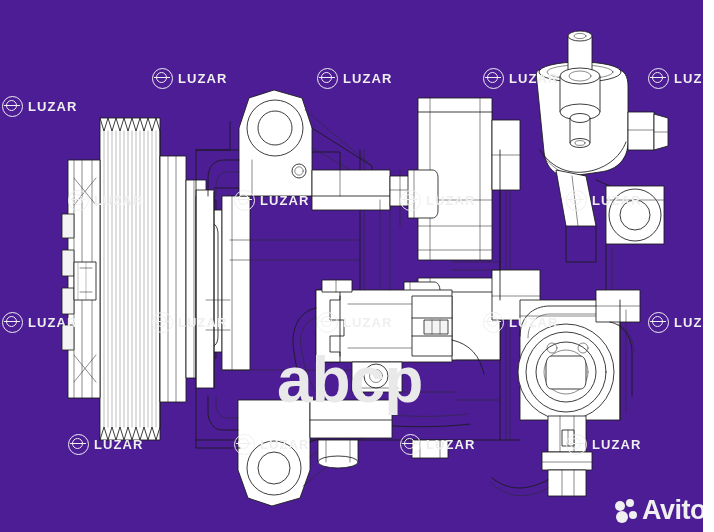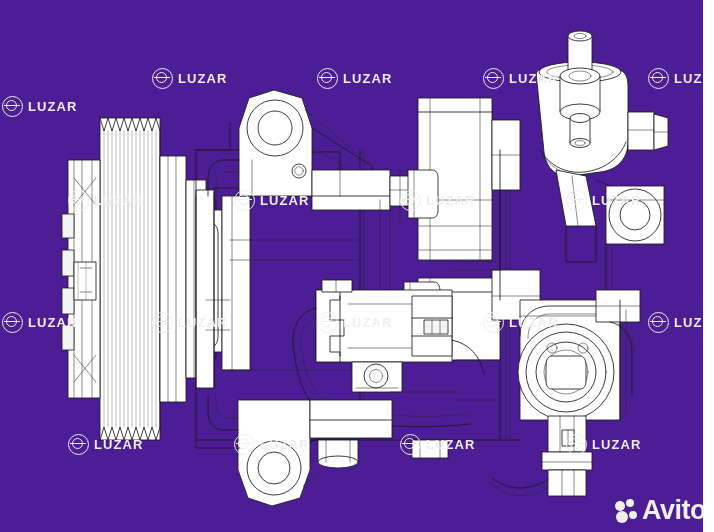--- a/index.html
+++ b/index.html
@@ -512,20 +512,21 @@
       </div>
     <div class="wm-tile" style="left:400px; top:434px;">
         <span class="wm-badge"></span>
         <span class="wm-word">LUZAR</span>
       </div>
     <div class="wm-tile" style="left:566px; top:434px;">
         <span class="wm-badge"></span>
         <span class="wm-word">LUZAR</span>
       </div>
 
+    <div class="wm-center">abcp</div>
 
     <div class="avito">
       <span class="avito-mark">
         <i class="c1"></i>
           <i class="c2"></i>
           <i class="c3"></i>
           <i class="c4"></i>
       </span>
       <span class="avito-text">Avito</span>
     </div>

